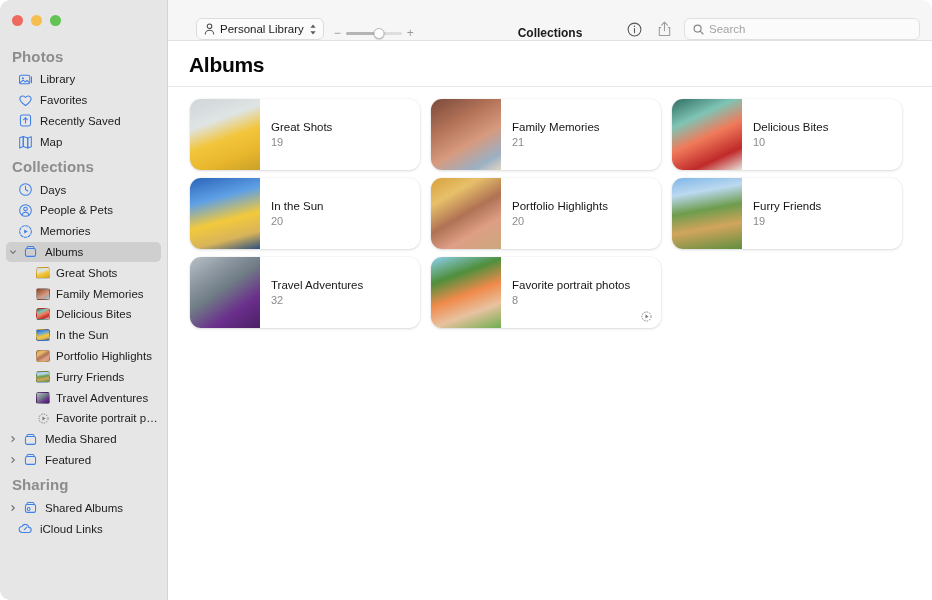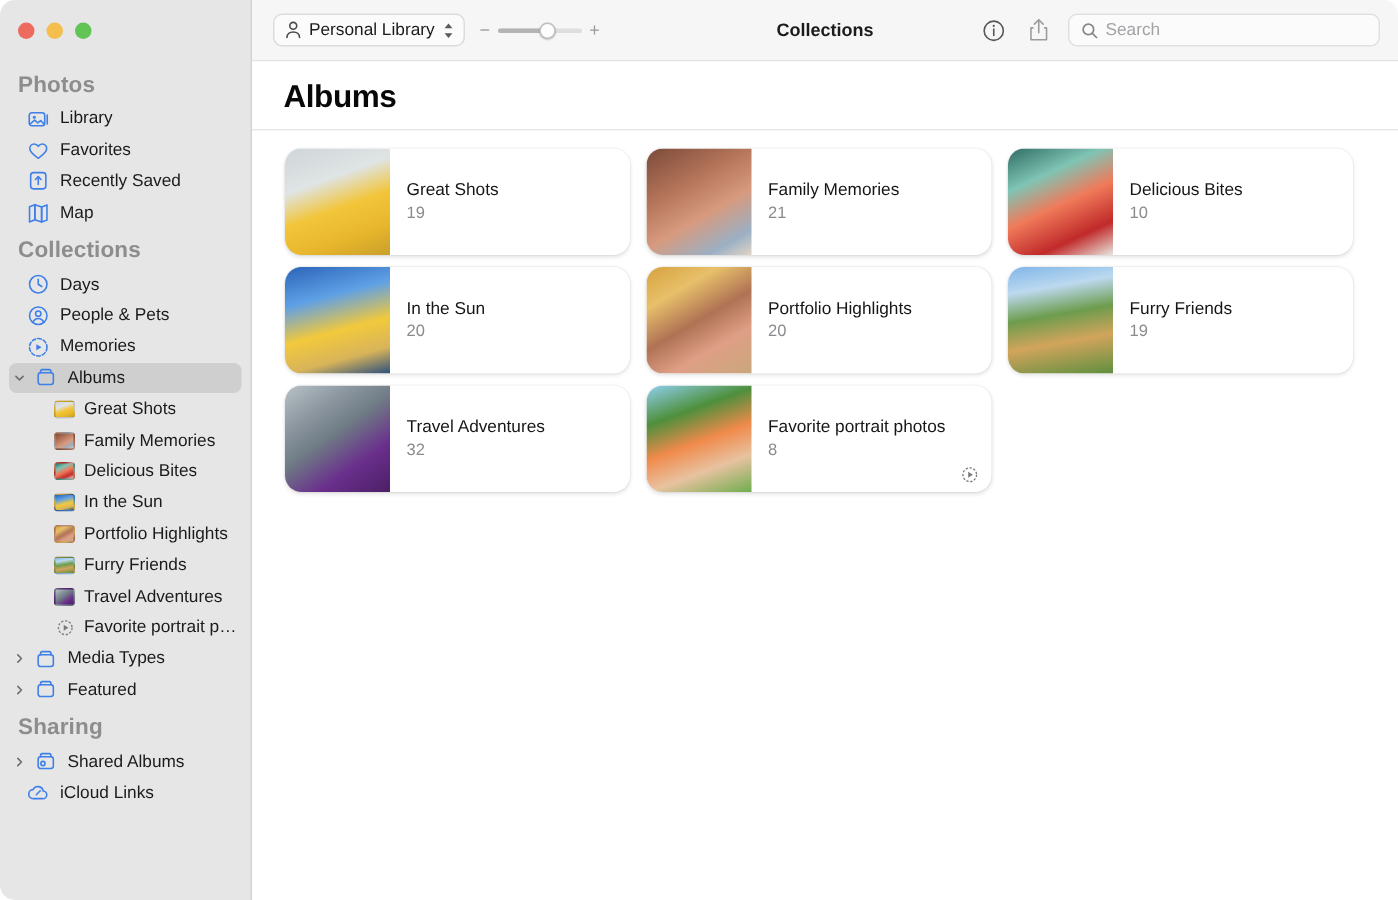--- a/index.html
+++ b/index.html
@@ -88,22 +88,22 @@
 
   
   .right { flex: 1; display: flex; flex-direction: column; background: #fff; min-width: 0; }
 
   .toolbar {
     height: 41px;
     flex: 0 0 41px;
     background: #f6f6f6;
     border-bottom: 1px solid #e2e2e2;
     display: flex;
-    align-items: center;
-    padding: 0 12px 0 14px;
+    align-items: flex-end;
+    padding: 0 12px 0 28px;
     gap: 10px;
     position: relative;
   }
   .lib-pop {
     height: 22px;
     display: flex; align-items: center; gap: 5px;
     padding: 0 6px 0 7px;
     border: 1px solid #dcdcdc;
     border-radius: 6px;
     background: #fbfbfb;
@@ -123,21 +123,21 @@
     background: #fdfdfd; border: 0.5px solid #c0c0c0;
     box-shadow: 0 0.5px 1.2px rgba(0,0,0,.28);
   }
   .tb-title {
     position: absolute; left: 50%; transform: translateX(-50%);
     font-size: 12px; font-weight: bold; color: #1b1b1b;
   }
   .tb-right { margin-left: auto; display: flex; align-items: center; gap: 10px; }
   .tb-btn { width: 20px; height: 20px; display: flex; align-items: center; justify-content: center; color: #55555a; }
   .search {
-    width: 208px; height: 22px;
+    width: 236px; height: 22px;
     background: #fbfbfb;
     border: 1px solid #e0e0e0;
     border-radius: 6px;
     display: flex; align-items: center; gap: 5px;
     padding: 0 8px;
   }
   .search .ph { font-size: 11.5px; color: #a3a3a7; }
 
   
   .content { flex: 1; overflow: hidden; background: #fff; position: relative; }
@@ -315,21 +315,21 @@
             <svg class="ic" width="8" height="8" viewBox="0 0 10 10" fill="none" stroke="#6e6e73" stroke-width="1.35" stroke-linecap="round" stroke-linejoin="round">
               <path d="M3.6 2 6.6 5 3.6 8"></path>
             </svg>
           </span>
           <span class="disc">
             <svg class="ic" width="15" height="15" viewBox="0 0 16 16" fill="none" stroke="#3e7fe8" stroke-width="1.12" stroke-linecap="round" stroke-linejoin="round">
               <rect x="2.6" y="4.8" width="10.8" height="8.4" rx="1.8"></rect>
               <path d="M4.3 4.8V3.9c0-.7.6-1.3 1.3-1.3h4.8c.7 0 1.3.6 1.3 1.3v.9"></path>
             </svg>
           </span>
-          <span class="sb-label">Media Types</span>
+          <span class="sb-label">Media Shared</span>
         </div>
         <div class="sb-item toplvl-arrow">
           <span class="twist">
             <svg class="ic" width="8" height="8" viewBox="0 0 10 10" fill="none" stroke="#6e6e73" stroke-width="1.35" stroke-linecap="round" stroke-linejoin="round">
               <path d="M3.6 2 6.6 5 3.6 8"></path>
             </svg>
           </span>
           <span class="disc">
             <svg class="ic" width="15" height="15" viewBox="0 0 16 16" fill="none" stroke="#3e7fe8" stroke-width="1.12" stroke-linecap="round" stroke-linejoin="round">
               <rect x="2.6" y="4.8" width="10.8" height="8.4" rx="1.8"></rect>

